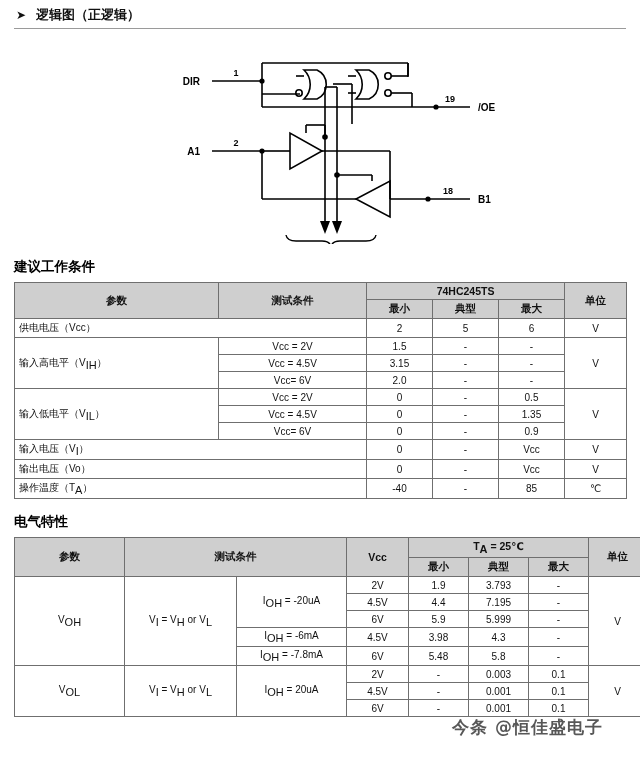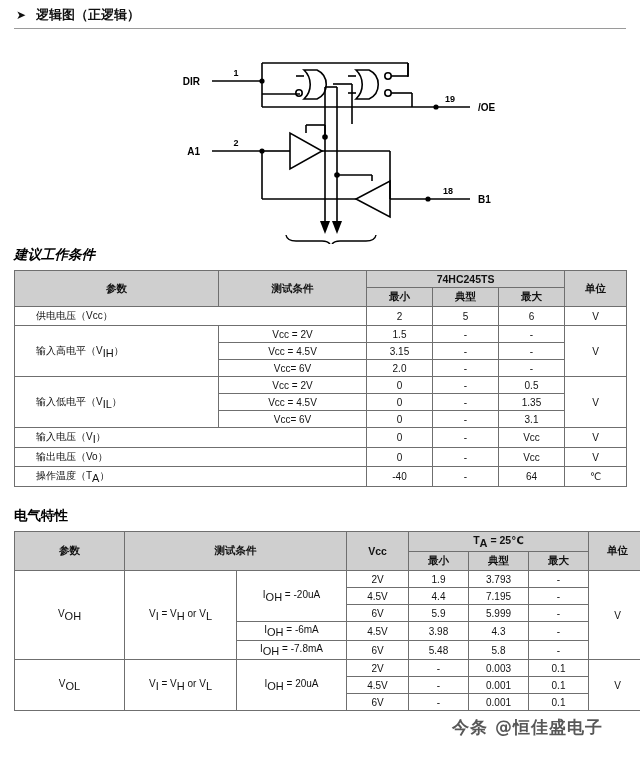--- a/index.html
+++ b/index.html
@@ -40,21 +40,21 @@
     font-family: "Liberation Sans", sans-serif;
     font-weight: bold; font-size: 10.5px; fill: #1a1a2e;
     letter-spacing: .5px;
   }
 
   
   .sec-title {
     font-size: 13.5px; font-weight: bold;
     margin: 0 0 6px 14px; color: #000;
   }
-  .sec-title.t1 { margin-top: 2px; font-style: italic; }
+  .sec-title.t1 { margin-top: 14px; }
 
   
   table.dt {
     border-collapse: collapse;
     width: 612px;
     margin: 0 0 0 14px;
     font-size: 10px;
     table-layout: fixed;
   }
   table.dt td, table.dt th {
@@ -65,21 +65,21 @@
     vertical-align: middle;
     font-weight: normal;
     color: #111;
     background: #fff;
   }
   table.dt thead th {
     background: #cfcfcf;
     font-weight: bold;
     font-size: 10.5px;
   }
-  table.dt td.lft { text-align: left; padding-left: 21px; }
+  table.dt td.lft { text-align: left; padding-left: 4px; }
   .sub { font-size: 11px; vertical-align: sub; }
   .tbl-outer { border: 1px solid #4a4a4a; }
 
   
   .wm {
     position: absolute;
     left: 452px; top: 716px;
     font-size: 17px; font-weight: bold;
     color: rgba(40,40,40,0.78);
     letter-spacing: 1px;
@@ -271,21 +271,21 @@
       <tr>
         <td>Vcc = 4.5V</td>
         <td>0</td>
         <td>-</td>
         <td>1.35</td>
       </tr>
       <tr>
         <td>Vcc= 6V</td>
         <td>0</td>
         <td>-</td>
-        <td>3.1</td>
+        <td>0.9</td>
       </tr>
 
       <tr>
         <td class="lft" colspan="2"><span>输入电压（V</span><span class="sub">I</span><span>）</span></td>
         <td>0</td>
         <td>-</td>
         <td>Vcc</td>
         <td>V</td>
       </tr>
 
@@ -294,27 +294,27 @@
         <td>0</td>
         <td>-</td>
         <td>Vcc</td>
         <td>V</td>
       </tr>
 
       <tr>
         <td class="lft" colspan="2"><span>操作温度（T</span><span class="sub">A</span><span>）</span></td>
         <td>-40</td>
         <td>-</td>
-        <td>64</td>
+        <td>85</td>
         <td>℃</td>
       </tr>
     </tbody>
   </table>
 
-  <div class="sec-title" style="margin-top:20px">电气特性</div>
+  <div class="sec-title" style="margin-top:14px">电气特性</div>
 
   <table class="dt tbl-outer">
     <colgroup>
       <col style="width:110px">
         <col style="width:112px">
         <col style="width:110px">
       <col style="width:62px">
       <col style="width:60px">
         <col style="width:60px">
         <col style="width:60px">

